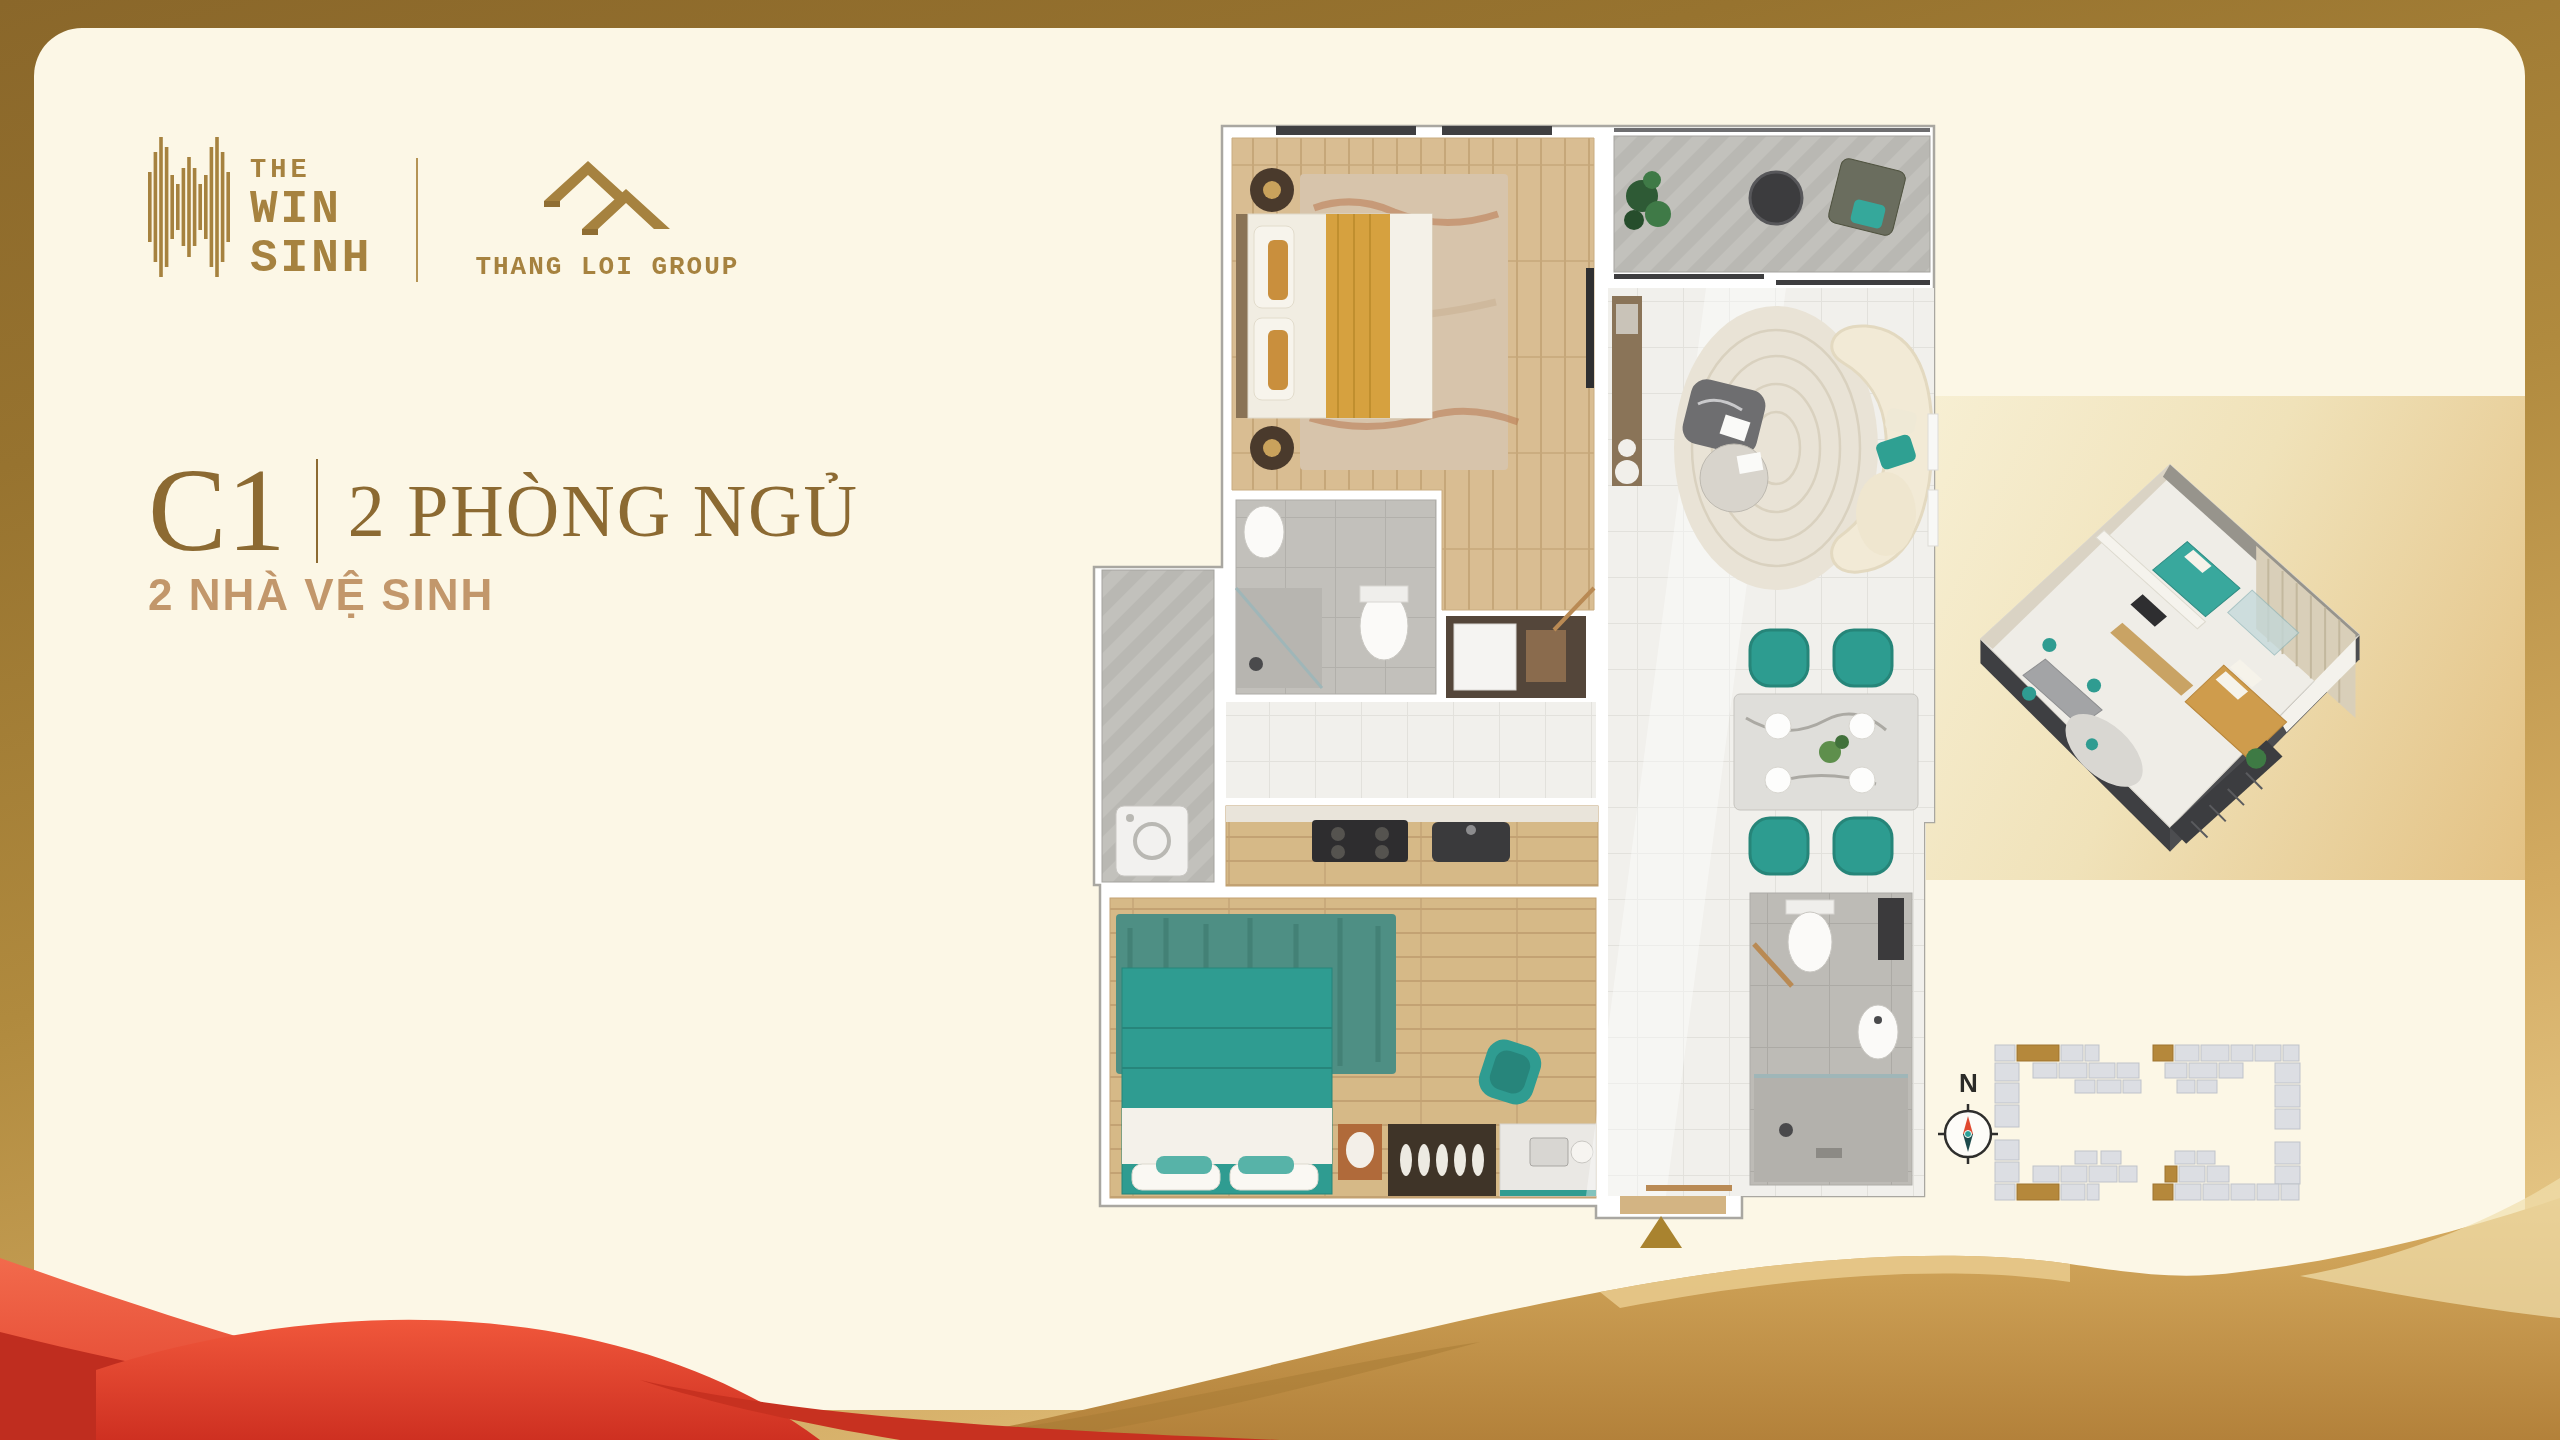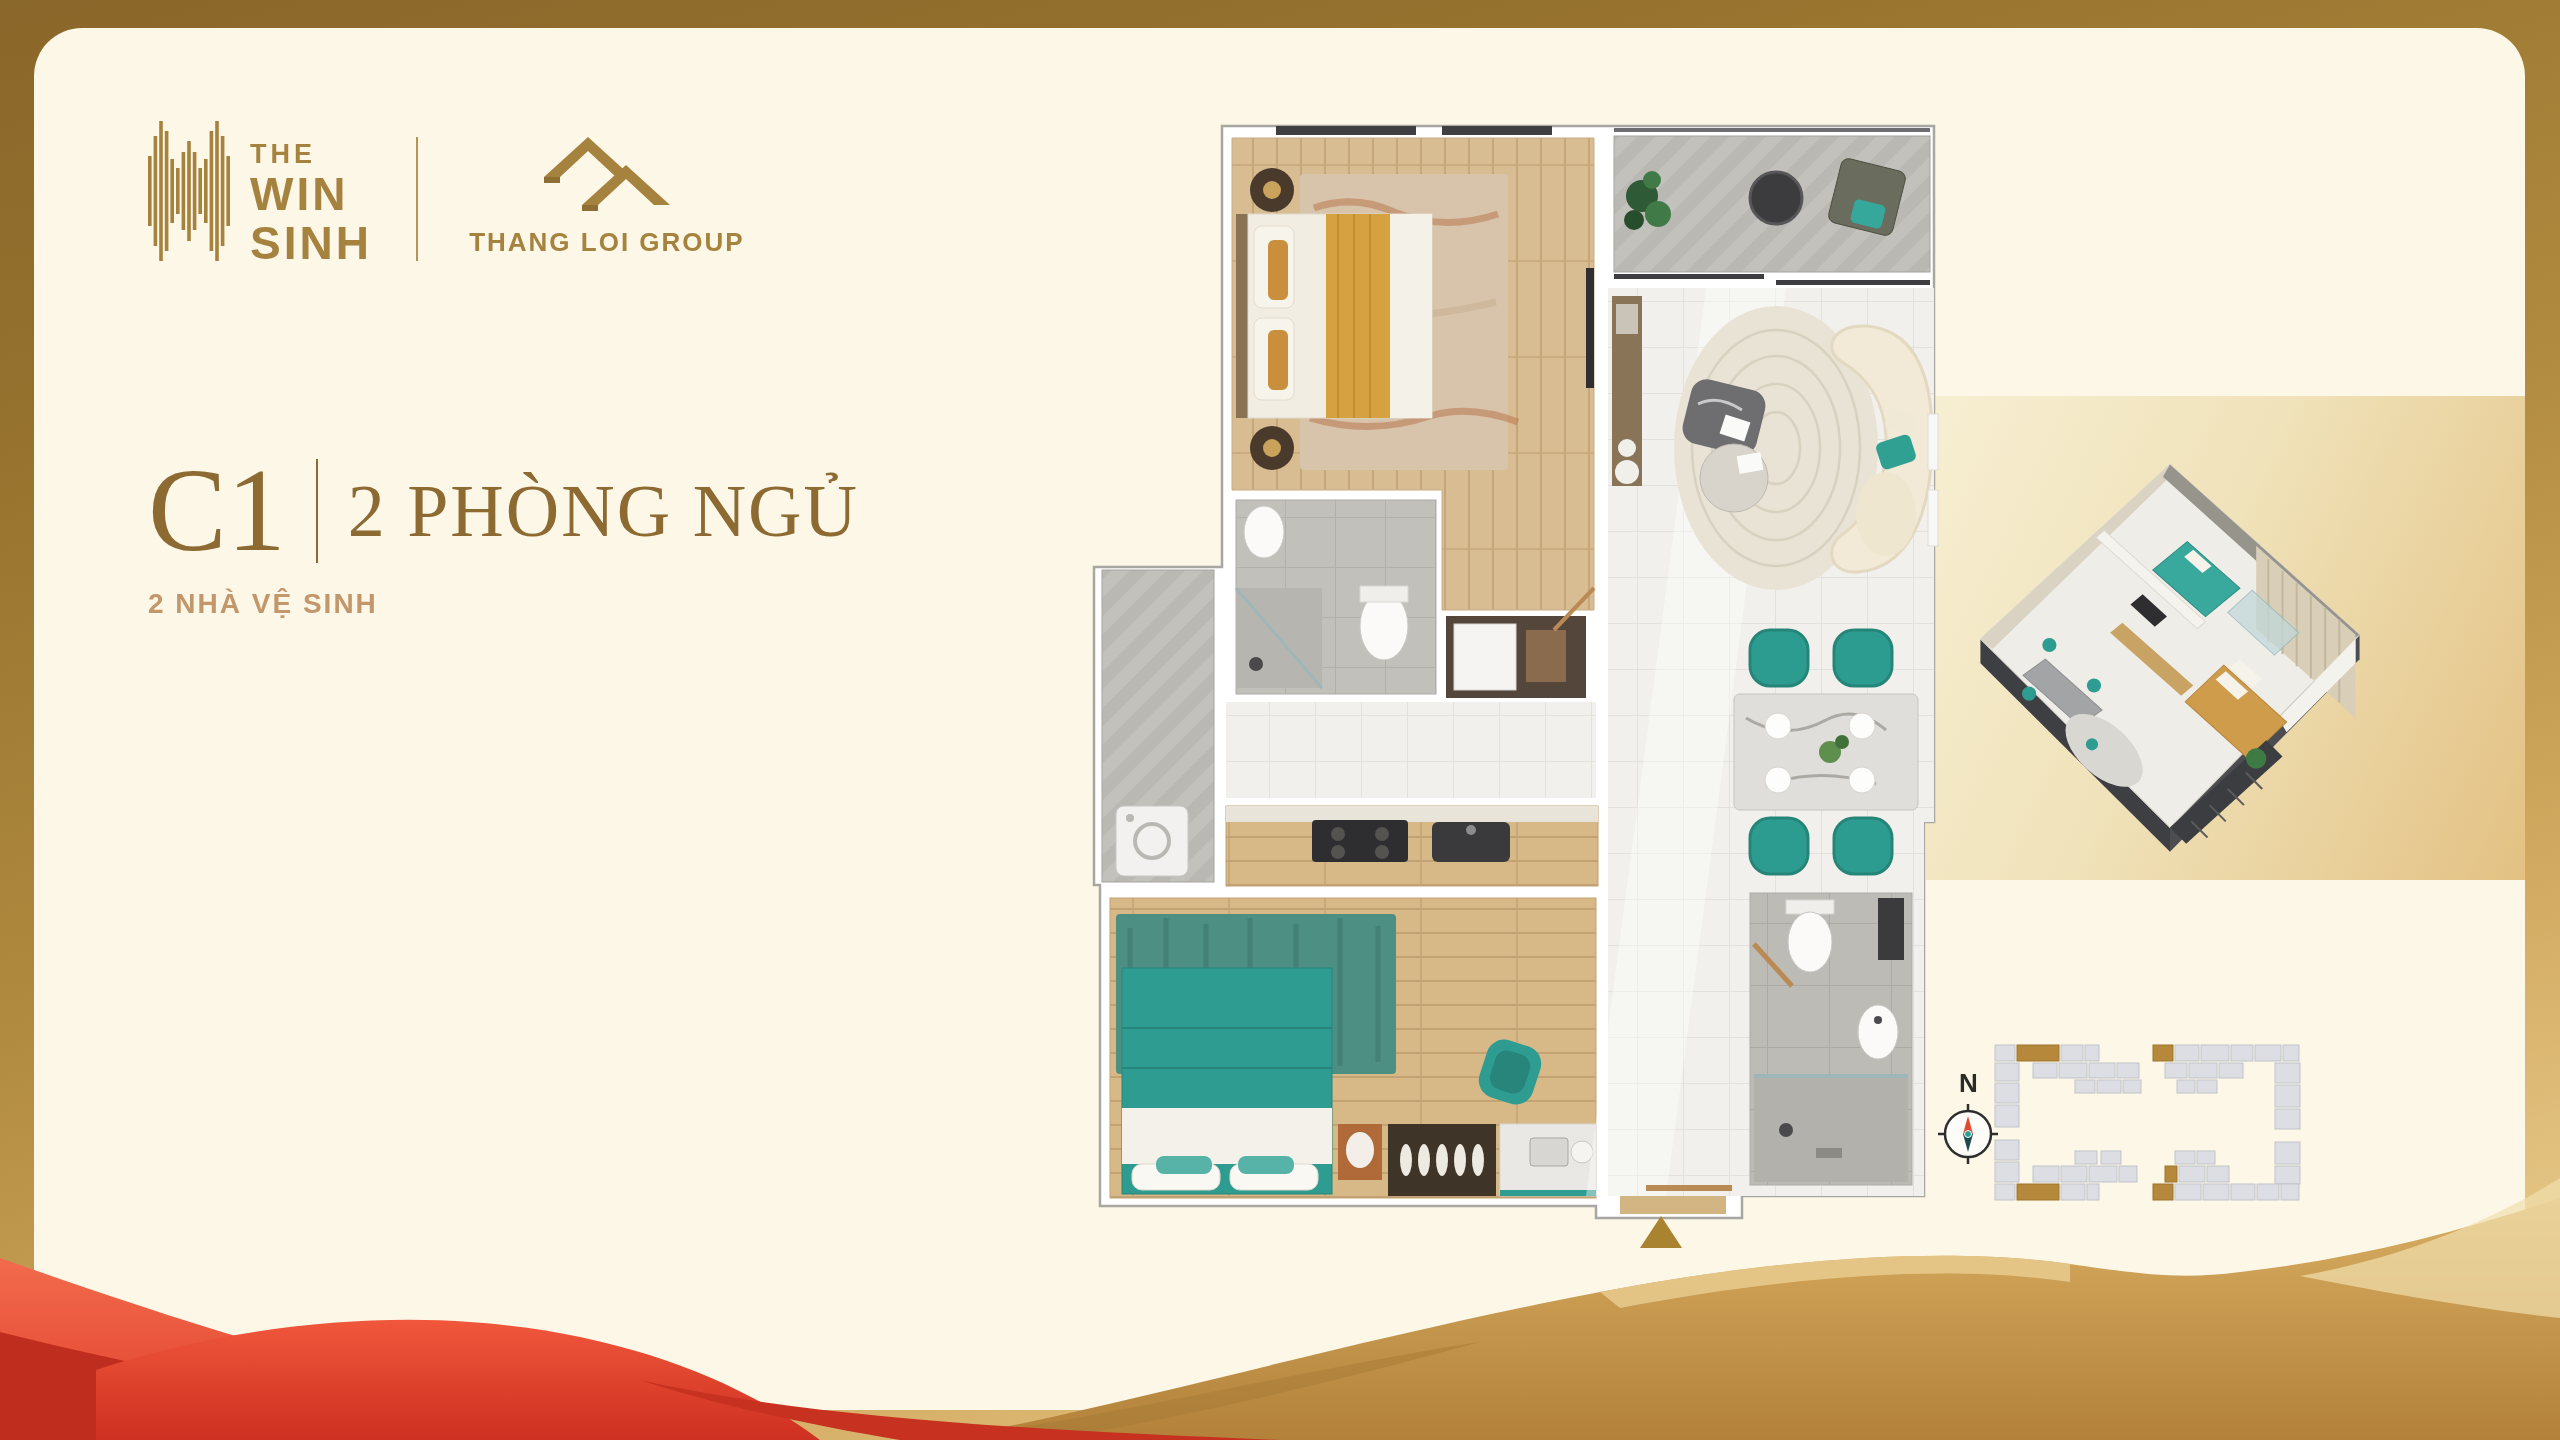--- a/index.html
+++ b/index.html
@@ -2,35 +2,35 @@
 <html><head>
 <meta charset="utf-8">
 <style>
   html,body{margin:0;padding:0;background:#6b5120;}
   .stage{position:relative;width:2560px;height:1440px;overflow:hidden;
          font-family:"Liberation Sans","DejaVu Sans",sans-serif;
          background:linear-gradient(165deg,#8a672a 0%,#97732f 22%,#b08a3e 48%,#d3ab62 74%,#f0d79c 100%);}
   .card{position:absolute;left:34px;top:28px;right:35px;bottom:30px;
         background:#FCF7E6;border-radius:48px;}
   
-  .logo-row{position:absolute;left:148px;top:116px;display:flex;align-items:center;}
+  .logo-row{position:absolute;left:148px;top:132px;display:flex;align-items:flex-end;font-family:Liberation Mono, monospace;}
   .brand-text{margin-left:18px;color:#A6823F;line-height:1;margin-top:24px;}
   .brand-the{font-size:27px;font-weight:700;letter-spacing:4px;}
   .brand-win,.brand-city{font-size:46px;font-weight:700;letter-spacing:3px;margin-top:3px;}
   .logo-divider{width:2px;height:124px;background:#B59455;margin:16px 0 0 44px;}
   .dev-block{margin-left:44px;width:290px;text-align:center;}
   .dev-name{color:#A6823F;font-size:26px;font-weight:700;letter-spacing:2px;margin-top:8px;white-space:nowrap;}
   
   .unit-block{position:absolute;left:148px;top:448px;}
   .unit-cat{font-size:43px;font-weight:700;letter-spacing:2px;color:#C2976B;}
   .unit-row{display:flex;align-items:center;margin-top:4px;font-family:"Liberation Serif","DejaVu Serif",serif;color:#8C6A32;}
   .unit-code{font-size:118px;line-height:1;}
   .unit-sep{width:2px;height:104px;background:#8C6A32;margin:0 30px;}
   .unit-bed{font-size:74px;line-height:1;letter-spacing:2px;}
-  .unit-bath{font-size:28px;font-weight:700;letter-spacing:2px;color:#C2976B;margin-top:18px;}
+  .unit-bath{font-size:44px;font-weight:700;letter-spacing:2px;color:#C2976B;}
   
   .areas-block{position:absolute;left:148px;top:842px;color:#55534E;}
   .area-label{font-size:37px;font-weight:700;letter-spacing:.5px;}
   .area-label .en{font-weight:400;font-size:33px;letter-spacing:0;color:#64625C;}
   .area-value{font-size:60px;font-weight:400;margin:10px 0 34px 0;}
   
   .floorplan{position:absolute;left:1086px;top:118px;width:858px;height:1140px;}
   .tanblock{position:absolute;left:1926px;top:396px;width:599px;height:484px;
             background:linear-gradient(115deg,#f7efd3 0%,#f0e2b9 45%,#e3c183 100%);}
   .iso{position:absolute;left:1952px;top:424px;width:436px;height:446px;}

